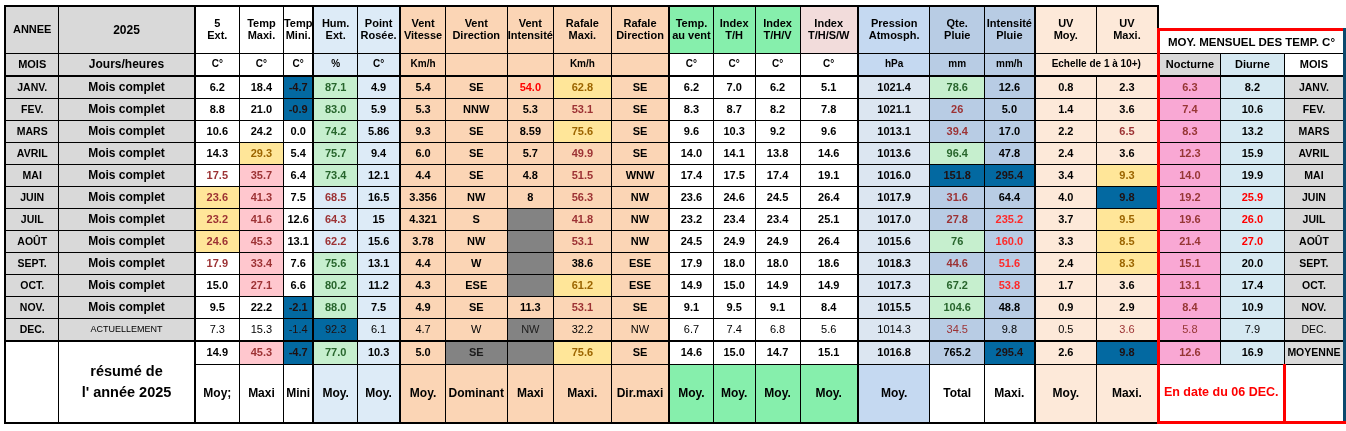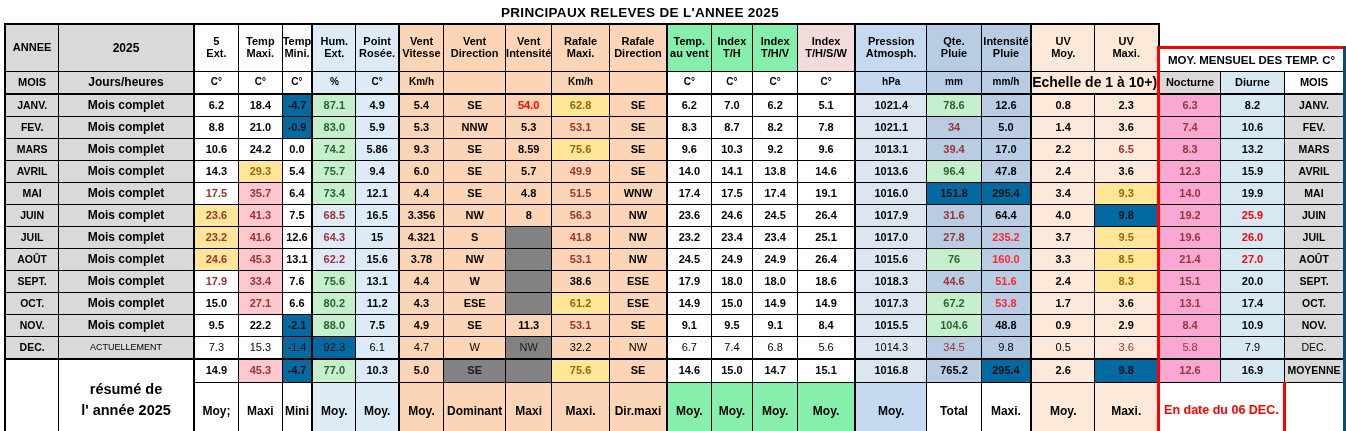--- a/index.html
+++ b/index.html
@@ -51,32 +51,31 @@
   .rT{border-top:3px solid #fe0000}
   .rB{border-bottom:3px solid #fe0000}
   
   .hc span{display:block}
   .mcell{font-size:10.5px}
   .pcell{font-size:12px}
   .actu{font-size:9px}
   .unit{font-size:10px}
   .ms2{font-size:10.5px}
   .rtitle{font-size:11.5px}
-  .scale{font-size:14px}
+  .scale{font-size:10px}
   .note{color:#fe0000;text-align:left;padding-left:4px;font-size:12.5px}
   .resume{font-size:14.5px}
   .resume div{margin:6px 0}
   tr.lite td{font-weight:400}
   tr.lite td.mcell,tr.lite td.pcell{font-weight:700}
 </style>
 </head>
 <body>
 
 <div id="page">
-  <div id="title">PRINCIPAUX  RELEVES DE L'ANNEE  2025</div>
   <table id="tbl">
     <colgroup id="cols">
         <col style="width: 54px;">
         <col style="width: 136px;">
         <col style="width: 45px;">
         <col style="width: 44px;">
         <col style="width: 27px;">
         <col style="width: 44px;">
         <col style="width: 43px;">
         <col style="width: 45px;">
@@ -244,21 +243,21 @@
           <td class="pe thL">5.3</td>
           <td class="pe">NNW</td>
           <td class="pe">5.3</td>
           <td class="per">53.1</td>
           <td class="pe">SE</td>
           <td class="d thL">8.3</td>
           <td class="d">8.7</td>
           <td class="d">8.2</td>
           <td class="d">7.8</td>
           <td class="pr thL">1021.1</td>
-          <td class="blr">34</td>
+          <td class="blr">26</td>
           <td class="bl">5.0</td>
           <td class="pl thL">1.4</td>
           <td class="pl">3.6</td>
           <td class="no rL">7.4</td>
           <td class="di">10.6</td>
           <td class="gl ms2 rR">FEV.</td>
         </tr>
         <tr class="mrow">
           <td class="gl mcell eL">MARS</td>
           <td class="gl pcell">Mois complet</td>

